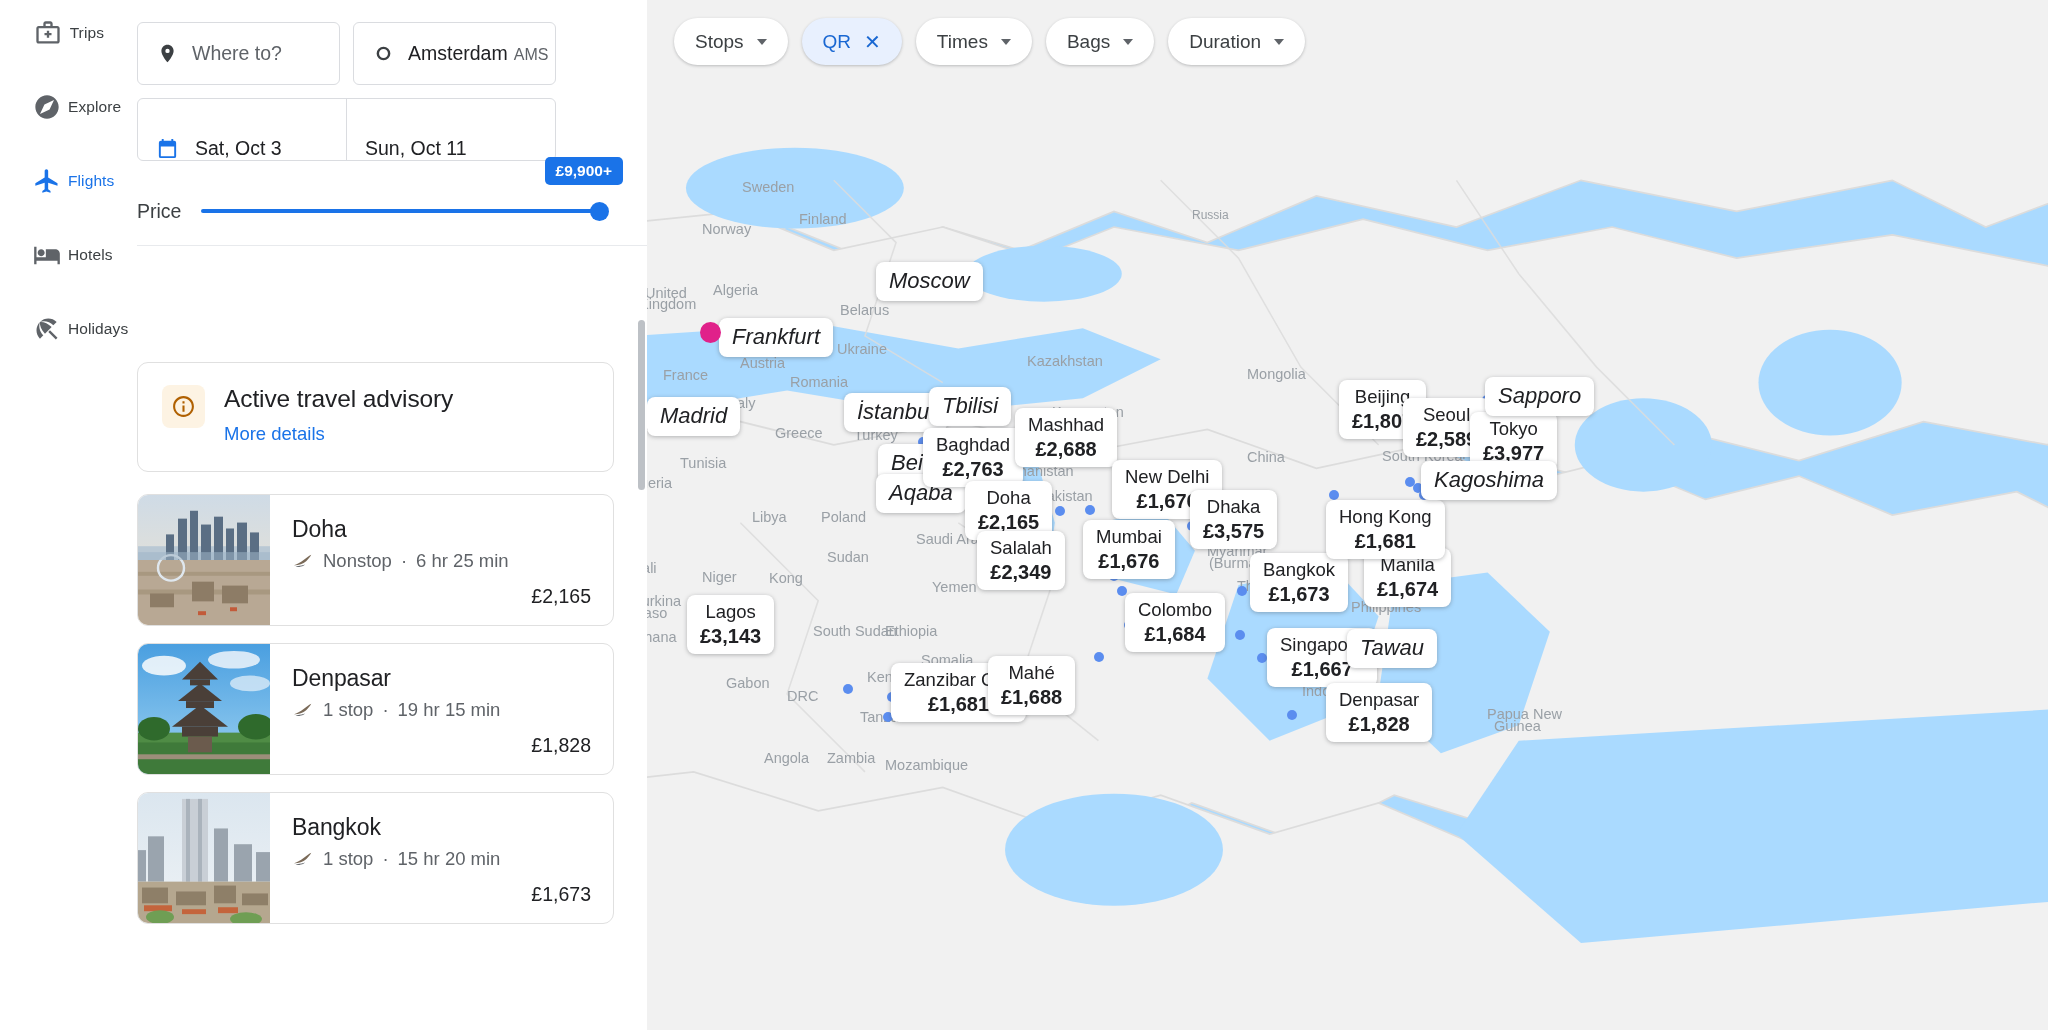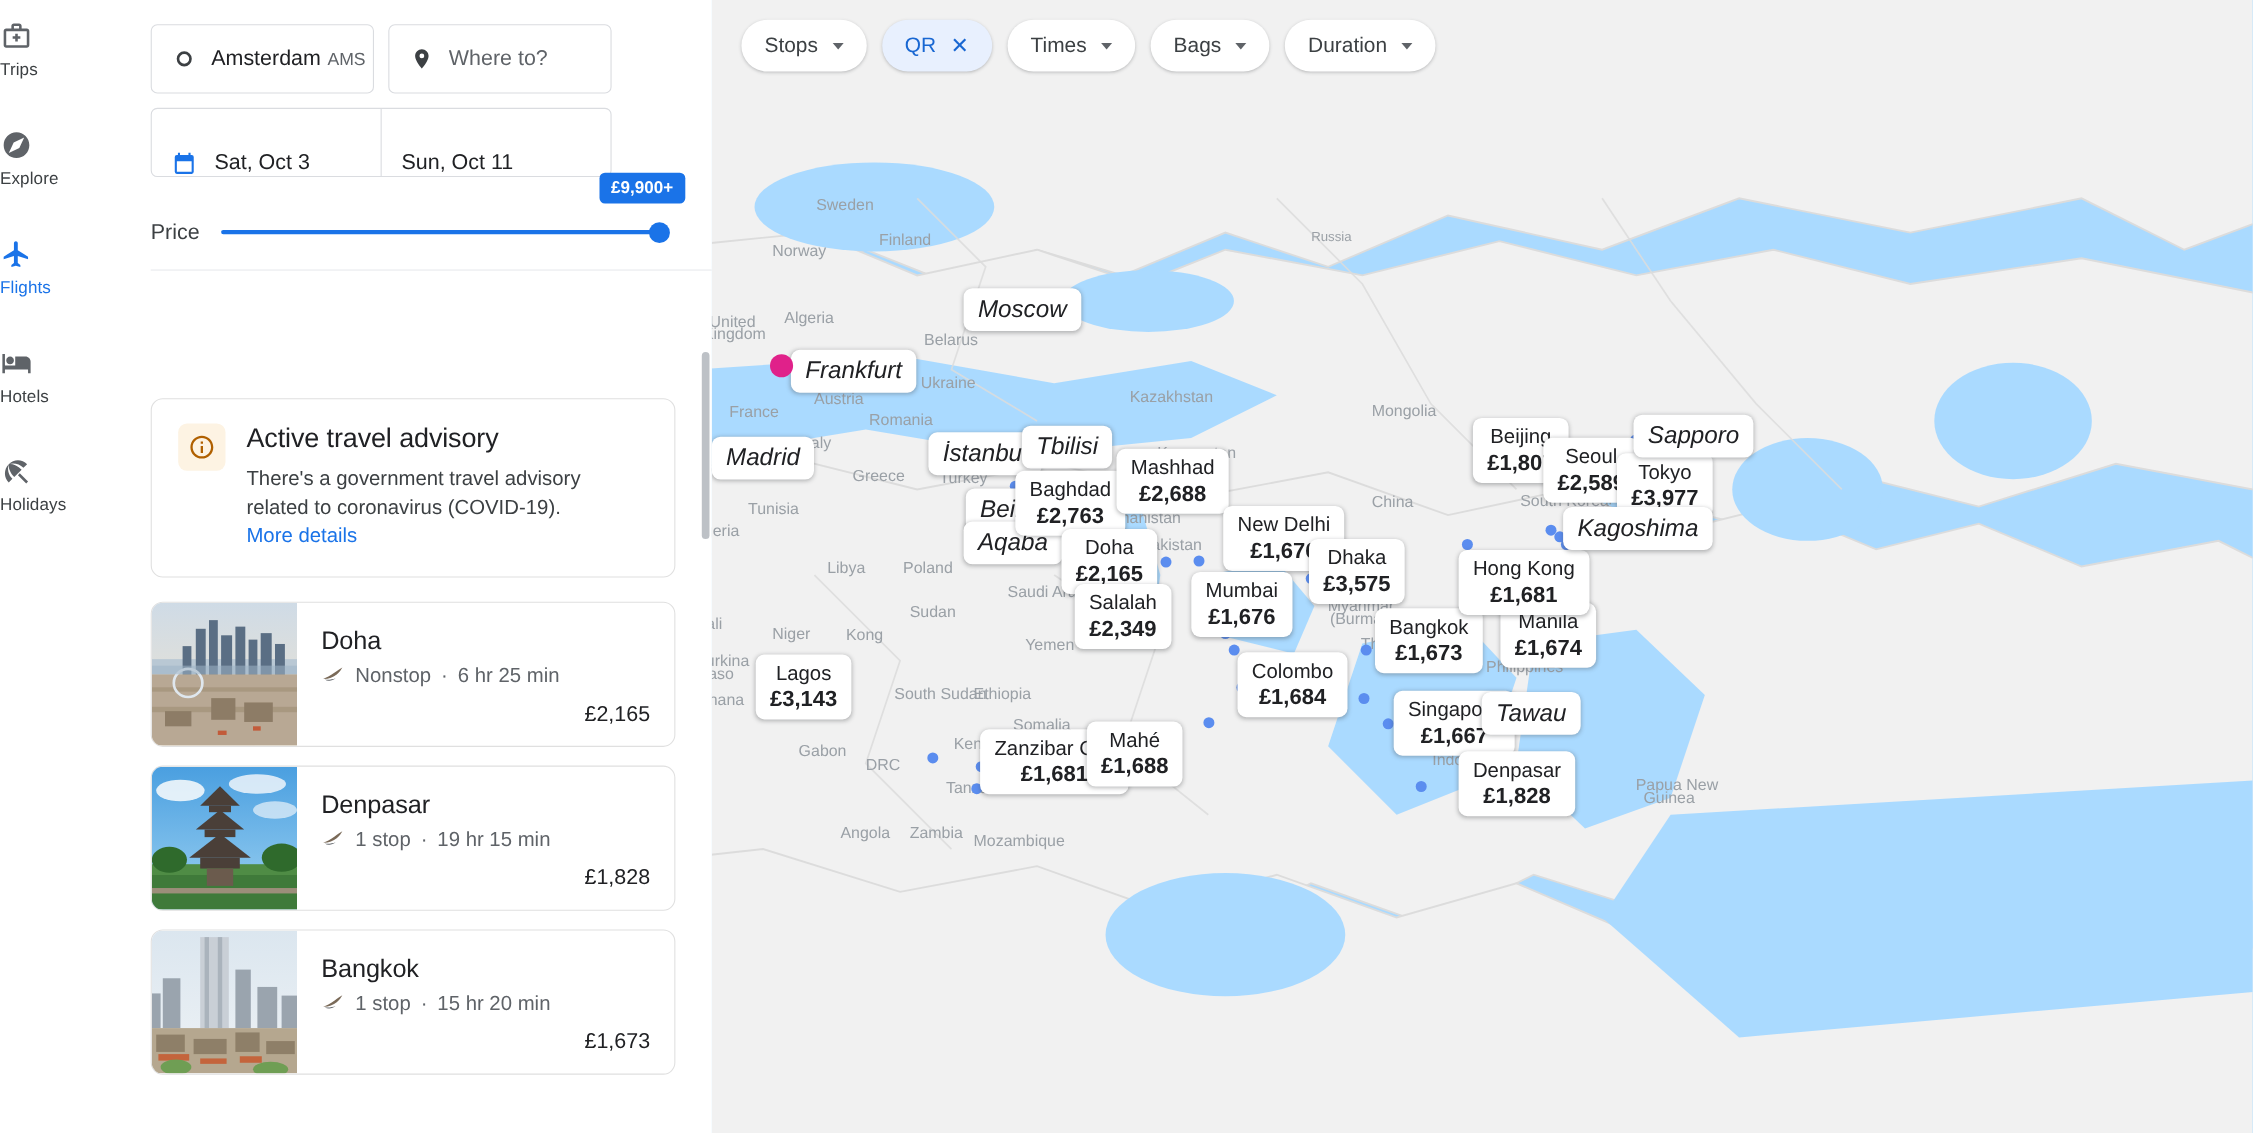--- a/index.html
+++ b/index.html
@@ -9,21 +9,21 @@
     background: #fff; overflow: hidden;
   }
   .app { position: relative; width: 2048px; height: 1030px; display: flex; }
 
   
   .rail {
     width: 104px; flex: 0 0 104px; background: #fff;
     padding-top: 18px; display: flex; flex-direction: column;
     align-items: center; gap: 44px; z-index: 6;
   }
-  .rail-item { display: flex; flex-direction: column; gap: 7px; cursor: pointer; width: 100%; }
+  .rail-item { display: flex; flex-direction: row; align-items: center; gap: 7px; cursor: pointer; width: 100%; padding-left: 33px; }
   .rail-ico { width: 30px; height: 30px; display: flex; align-items: center; justify-content: center; }
   .rail-ico svg { width: 28px; height: 28px; fill: #5f6368; }
   .rail-label { font-size: 15.5px; color: #3c4043; letter-spacing: .1px; }
   .rail-item.active .rail-ico svg { fill: #1a73e8; }
   .rail-item.active .rail-label { color: #1a73e8; }
 
   
   .panel { width: 543px; flex: 0 0 543px; position: relative; background: #fff; z-index: 5; }
   .panel-top { padding: 22px 0 0 33px; }
 
@@ -171,39 +171,39 @@
       </span>
       <span class="rail-label">Holidays</span>
     </div>
   </nav>
 
   <section class="panel">
     <div class="panel-top">
 
 
       <div class="fields">
+        <div class="field dest">
+          <span class="f-ico">
+            <svg width="21" height="21" viewBox="0 0 24 24">
+                <path d="M12 2C8.13 2 5 5.13 5 9c0 5.25 7 13 7 13s7-7.75 7-13c0-3.87-3.13-7-7-7zm0 9.5a2.5 2.5 0 0 1 0-5 2.5 2.5 0 0 1 0 5z"></path>
+              </svg>
+          </span>
+          <span class="f-ph">Where to?</span>
+        </div>
         <div class="field origin">
           <span class="f-ico">
             <svg width="17" height="17" viewBox="0 0 24 24">
                 <circle cx="12" cy="12" r="8" fill="none" stroke="#3c4043" stroke-width="3.4"></circle>
               </svg>
           </span>
           <span style="display:flex;align-items:baseline;">
             <span class="f-city">Amsterdam</span>
             <span class="f-code">AMS</span>
           </span>
         </div>
-        <div class="field dest">
-          <span class="f-ico">
-            <svg width="21" height="21" viewBox="0 0 24 24">
-                <path d="M12 2C8.13 2 5 5.13 5 9c0 5.25 7 13 7 13s7-7.75 7-13c0-3.87-3.13-7-7-7zm0 9.5a2.5 2.5 0 0 1 0-5 2.5 2.5 0 0 1 0 5z"></path>
-              </svg>
-          </span>
-          <span class="f-ph">Where to?</span>
-        </div>
       </div>
 
       <div class="dates">
         <div class="date-cell">
           <svg width="23" height="23" viewBox="0 0 24 24">
             <path fill="#1a73e8" d="M19 4h-1V2h-2v2H8V2H6v2H5a2 2 0 0 0-2 2v14a2 2 0 0 0 2 2h14a2 2 0 0 0 2-2V6a2 2 0 0 0-2-2zm0 16H5V10h14v10z"></path>
             <circle cx="8.2" cy="7.6" r="1" fill="#1a73e8"></circle>
               <circle cx="12" cy="7.6" r="1" fill="#1a73e8"></circle>
               <circle cx="15.8" cy="7.6" r="1" fill="#1a73e8"></circle>
           </svg>
@@ -227,21 +227,20 @@
 
     <div class="list">
       <div class="advisory">
         <span class="adv-ico">
           <svg viewBox="0 0 24 24">
               <path d="M12 2C6.48 2 2 6.48 2 12s4.48 10 10 10 10-4.48 10-10S17.52 2 12 2zm0 18c-4.41 0-8-3.59-8-8s3.59-8 8-8 8 3.59 8 8-3.59 8-8 8zm-1-13h2v2h-2V7zm0 4h2v6h-2v-6z"></path>
             </svg>
         </span>
         <div>
           <div class="adv-title">Active travel advisory</div>
-          <div class="adv-body">There's a government travel advisory related to coronavirus (COVID-19).</div>
           <span class="adv-link">More details</span>
         </div>
       </div>
 
       <div class="card">
         <div class="thumb">
           <svg viewBox="0 0 132 132" preserveAspectRatio="none">
             <defs>
                 <linearGradient id="sky1" x1="0" y1="0" x2="0" y2="1">
                   <stop offset="0" stop-color="#cfdbe6"></stop>

